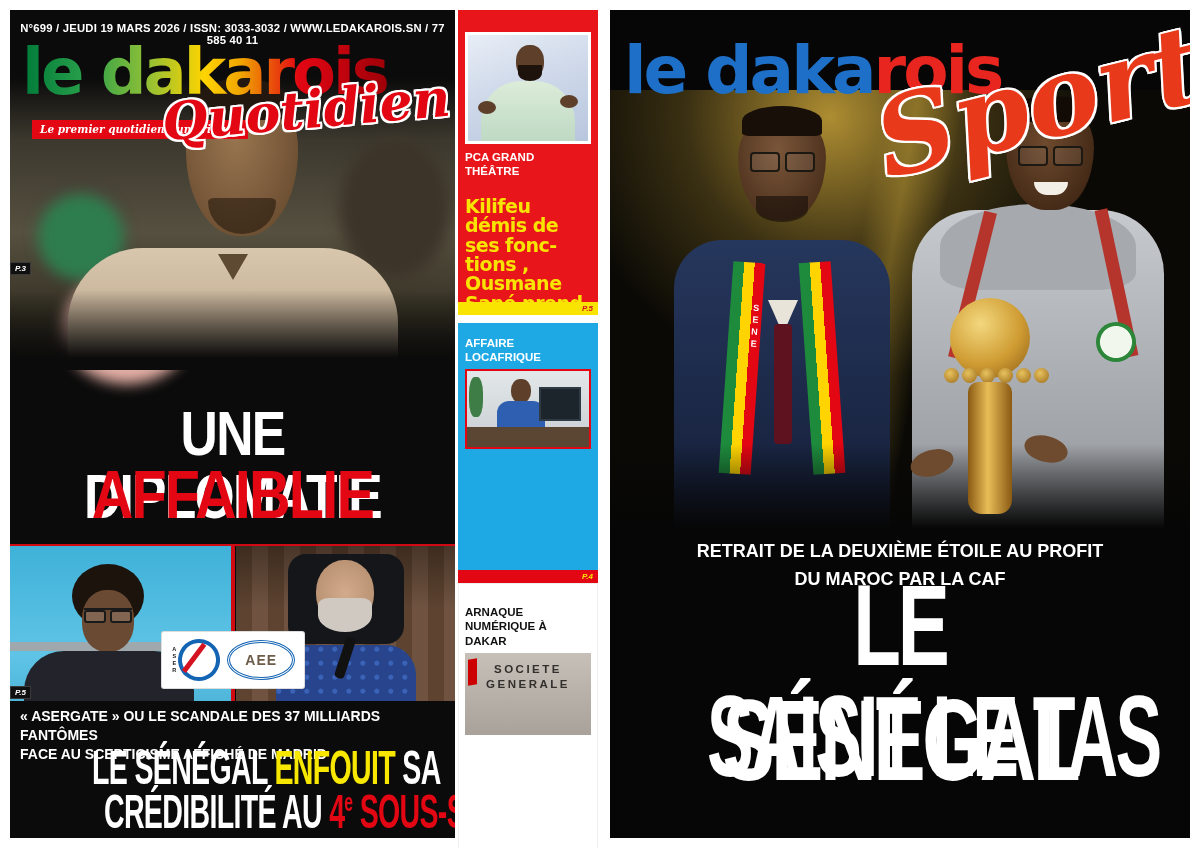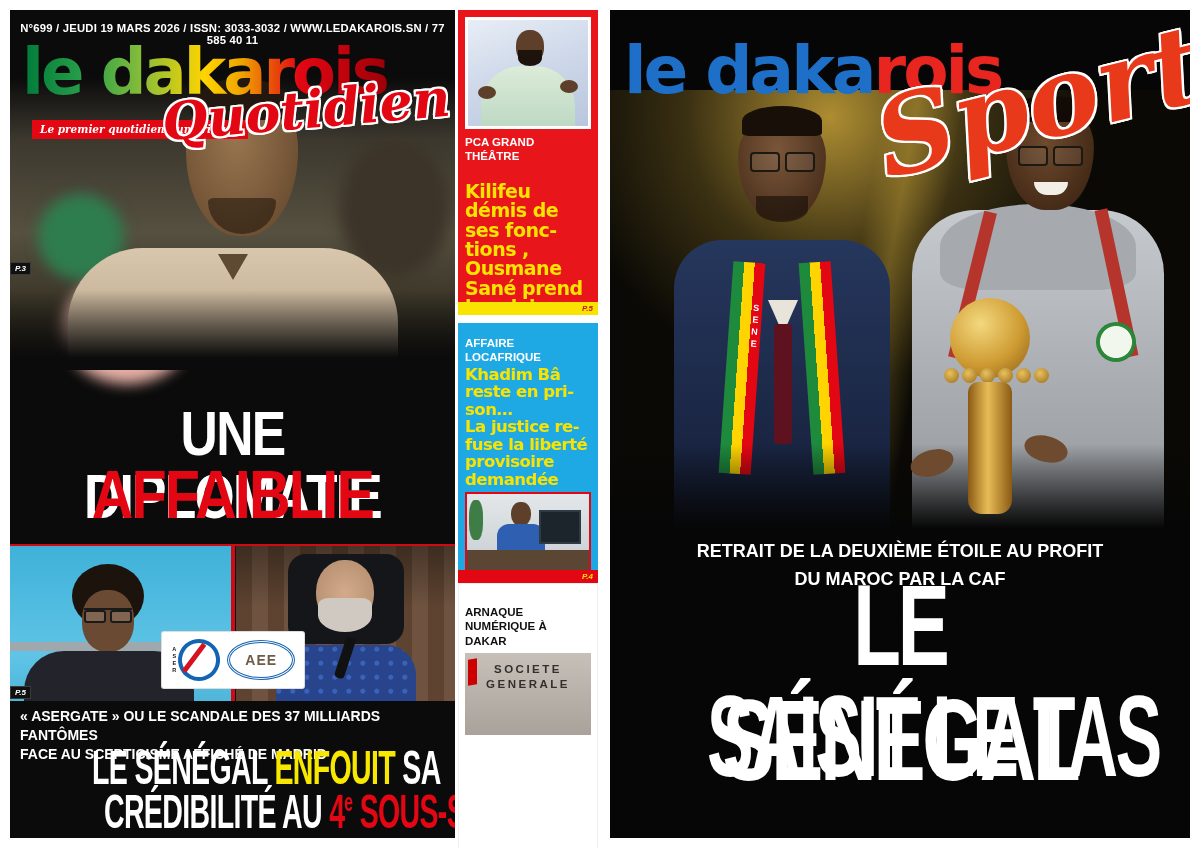--- a/index.html
+++ b/index.html
@@ -82,21 +82,21 @@
   .lp-h2a{top:737px;font-size:42px;letter-spacing:-1px;}
   .lp-h2a .cond{transform:scale(.68,1.15);white-space:nowrap;}
   .lp-h2b{top:781px;font-size:42px;letter-spacing:-1px;}
   .lp-h2b .cond{transform:scale(.68,1.15);white-space:nowrap;}
   .yel{color:#f8e800;} .red{color:#e30613;} .sup{font-size:.55em;vertical-align:super;}
 
   
   .card{position:absolute;left:458px;width:140px;box-sizing:border-box;overflow:hidden;}
   .card .bar{position:absolute;left:0;right:0;bottom:0;height:13px;font-size:8px;font-style:italic;font-weight:700;
     text-align:right;padding:2px 5px 0 0;box-sizing:border-box;}
-  .c1{top:10px;height:305px;background:#e8151b;padding:7px 7px 0 7px;}
+  .c1{top:10px;height:305px;background:#e8151b;padding:22px 7px 0 7px;}
   .c1-photo{position:relative;width:126px;height:112px;background:linear-gradient(160deg,#e8eef6,#cfd9ea 45%,#b8c6dd);
     border:3px solid #fff;box-sizing:border-box;overflow:hidden;}
   .c1-photo .robe{position:absolute;left:13px;bottom:-4px;width:94px;height:64px;background:linear-gradient(#dcecd9,#bcd8c2);border-radius:40px 40px 0 0;}
   .c1-photo .head1{position:absolute;left:48px;top:10px;width:28px;height:34px;background:#5d3f2a;border-radius:46%;}
   .c1-photo .beard1{position:absolute;left:50px;top:30px;width:24px;height:16px;background:#1d130c;border-radius:0 0 50% 50%;}
   .c1-photo .hand{position:absolute;width:18px;height:13px;background:#5d3f2a;border-radius:50%;}
   .kick{font-weight:700;color:#fff;font-size:11.5px;line-height:1.25;margin-top:6px;}
   .c-head{font-weight:700;color:#f8e400;font-family:"DejaVu Sans",sans-serif;letter-spacing:-.5px;}
   .c1 .c-head{font-size:19px;line-height:1.02;margin-top:18px;}
   .c1 .bar{background:#f8e400;color:#d51220;}
@@ -262,27 +262,20 @@
 ses fonc-
 tions ,
 Ousmane
 Sané prend
 le relai</div>
     <div class="bar">P.5</div>
   </div>
 
   <div class="card c2">
     <div class="kick">AFFAIRE LOCAFRIQUE</div>
-    <div class="c-head pre">Khadim Bâ
-reste en pri-
-son…
-La justice re-
-fuse la liberté
-provisoire
-demandée</div>
     <div class="c2-photo">
       <div class="plant"></div>
       <div class="head2"></div>
       <div class="suit2"></div>
       <div class="monitor"></div>
       <div class="desk"></div>
     </div>
     <div class="bar">P.4</div>
   </div>
 

